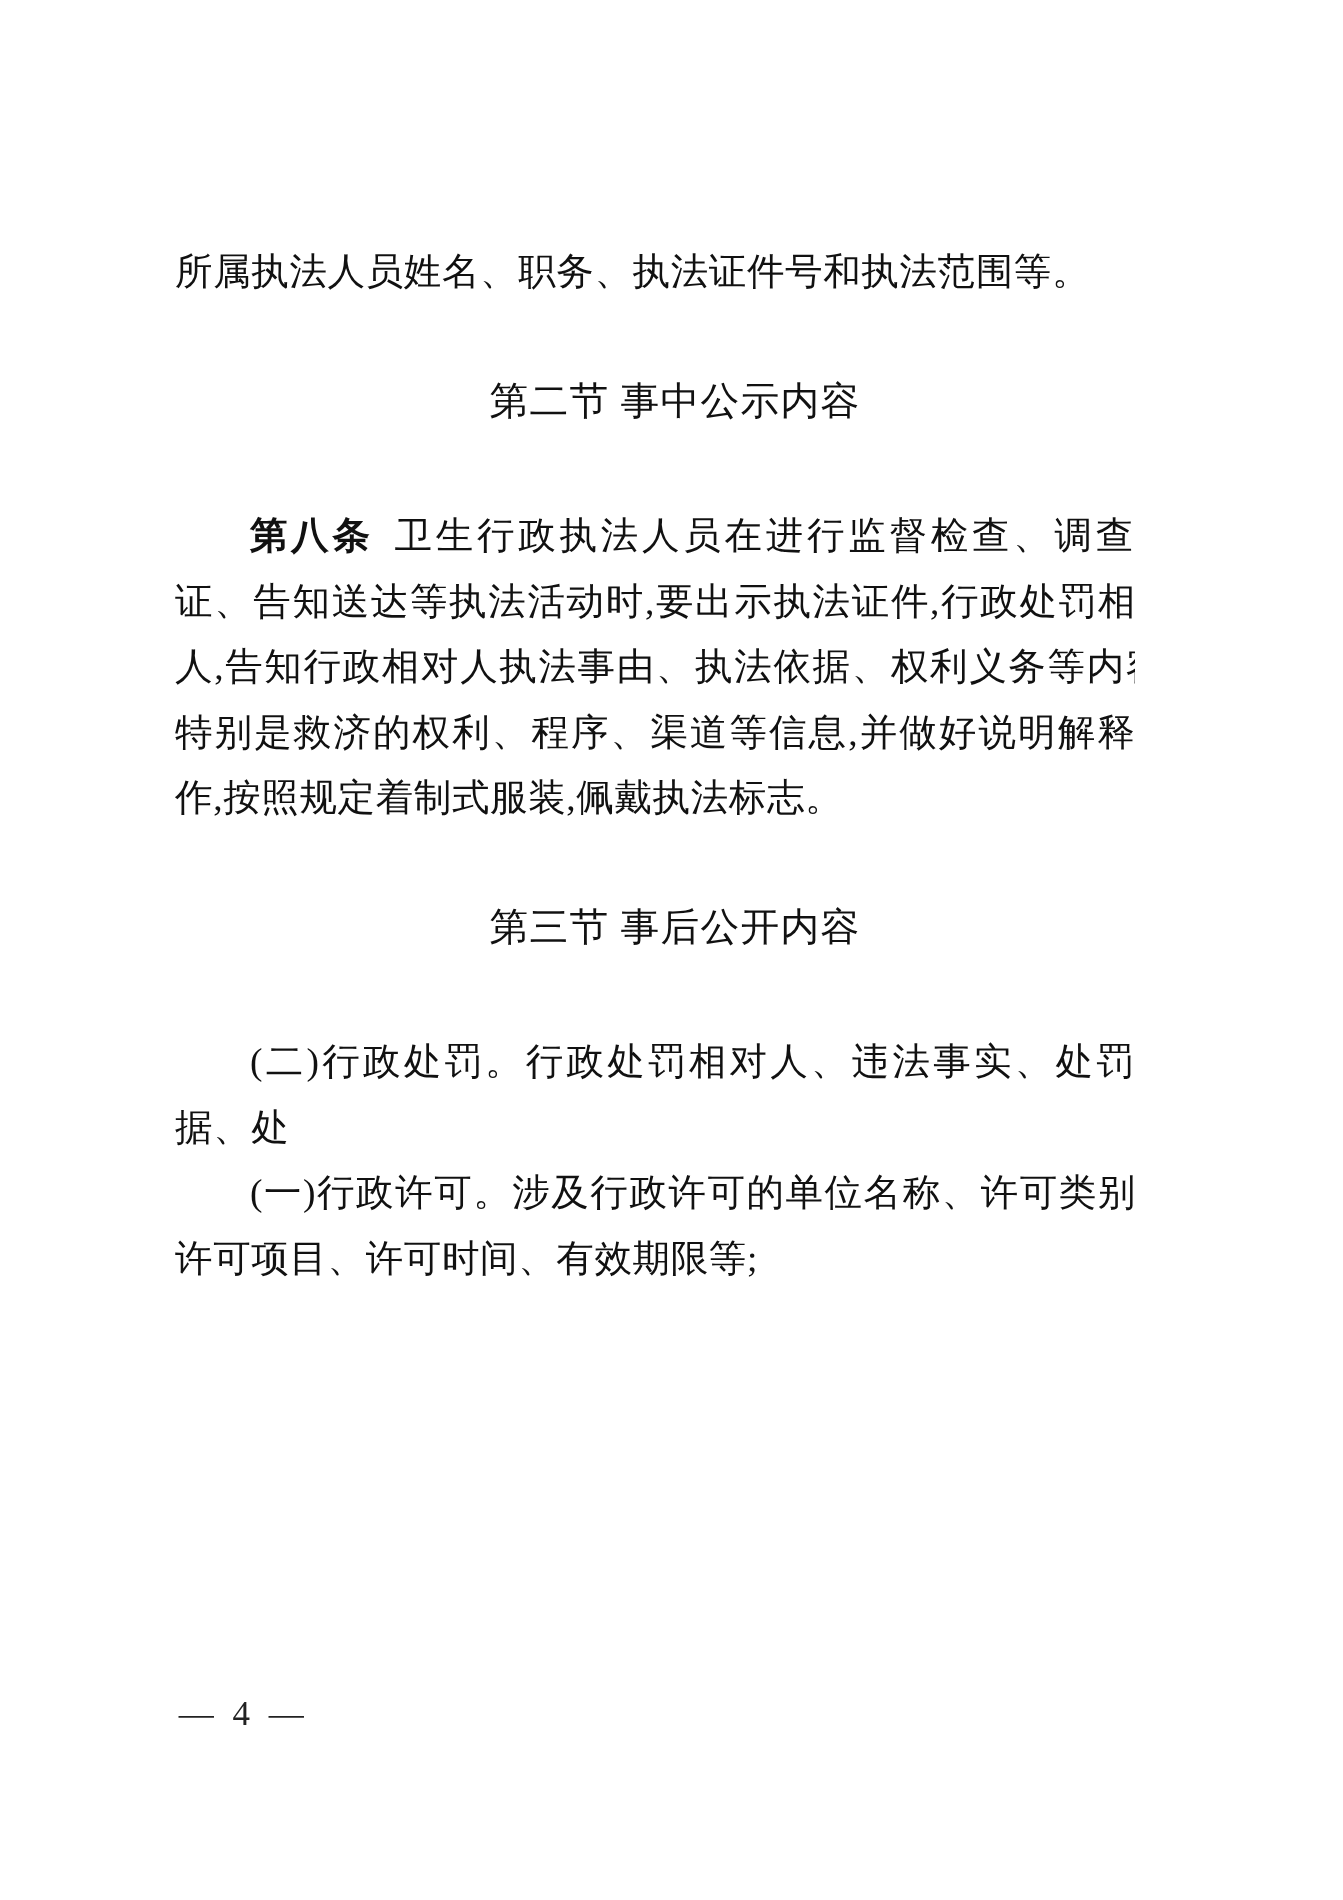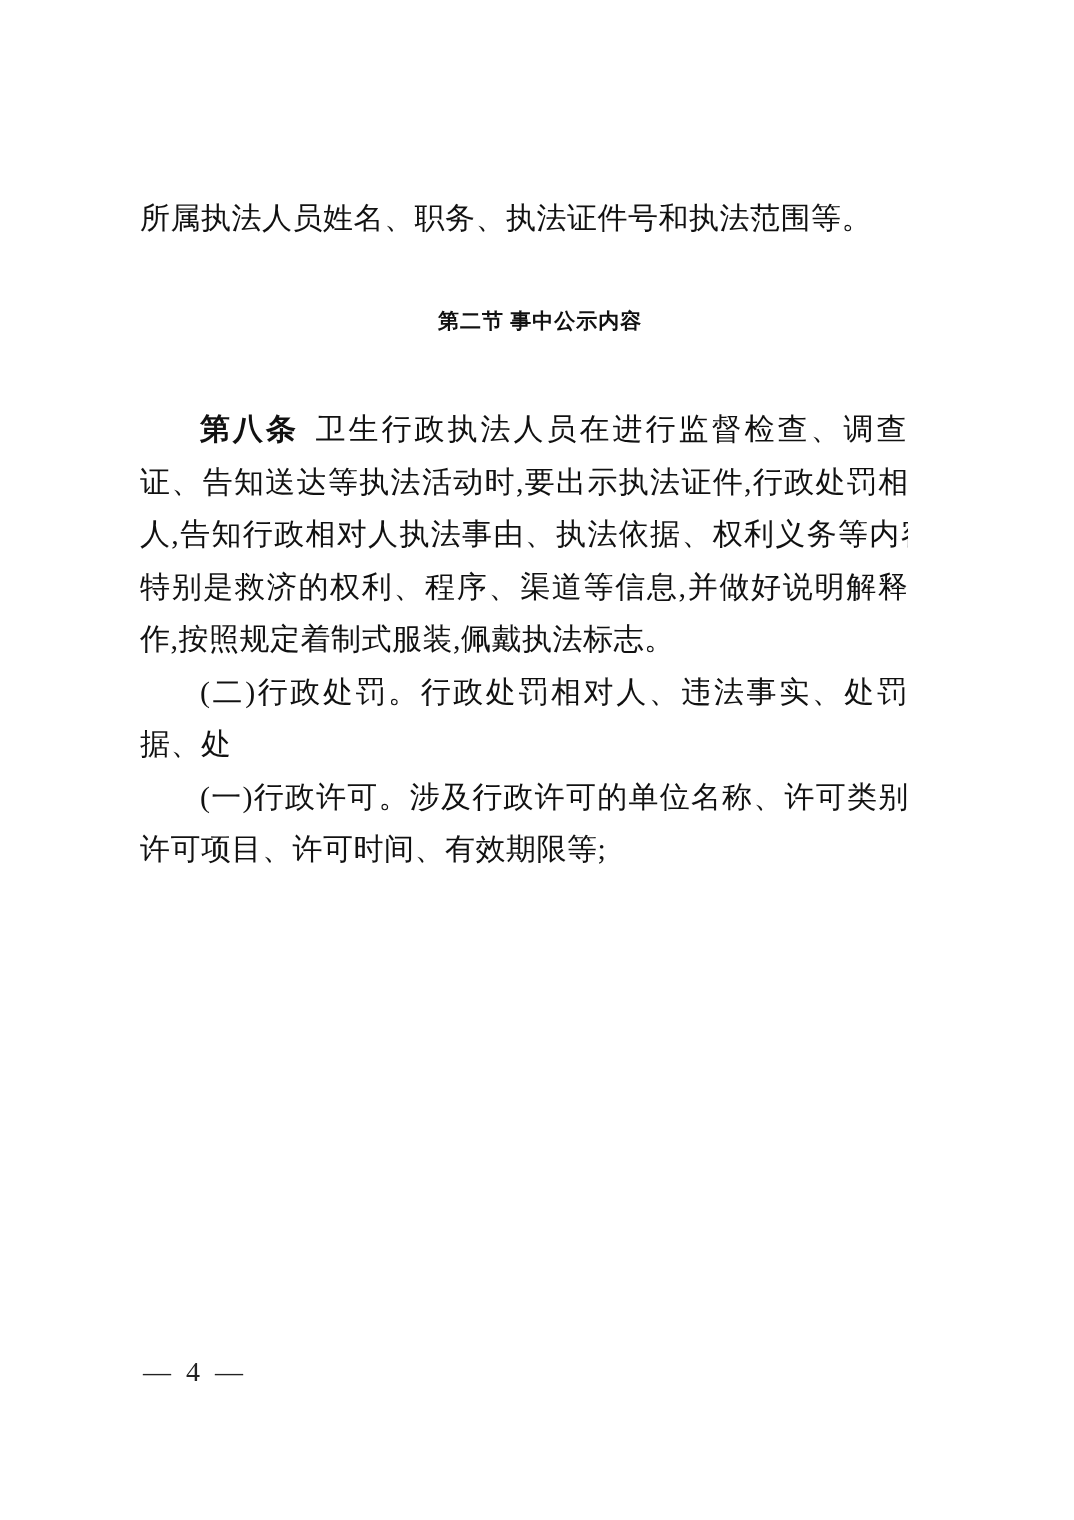--- a/index.html
+++ b/index.html
@@ -33,23 +33,23 @@
   .indent {
     text-indent: 2em;
   }
   .article-label {
     font-weight: bold;
     margin-right: 0.55em;
     margin-top: 45px;
   }
   .section-heading {
     margin: 50px 0 56px 0;
-    font-size: 21px;
+    font-size: 31px;
     line-height: 52.5px;
-    font-weight: bold;
+    font-weight: normal;
     text-align: center;
     letter-spacing: 1px;
   }
   .footer {
     position: absolute;
     left: 143px;
     top: 1352px;
     font-size: 28px;
     line-height: 40px;
     color: #222222;
@@ -64,20 +64,21 @@
 
     <p class="body-text">所属执法人员姓名、职务、执法证件号和执法范围等。</p>
 
     <h2 class="section-heading">第二节 事中公示内容</h2>
 
     <p class="body-text indent">
       <span class="article-label">第八条</span><span>卫生行政执法人员在进行监督检查、调查取证、告知送达等执法活动时,要出示执法证件,行政处罚相对人,告知行政相对人执法事由、执法依据、权利义务等内容,特别是救济的权利、程序、渠道等信息,并做好说明解释工作,按照规定着制式服装,佩戴执法标志。</span>
     </p>
 
 
+    <h2 class="section-heading">第三节 事后公开内容</h2>
 
 
     <p class="body-text indent">(二)行政处罚。行政处罚相对人、违法事实、处罚依据、处</p>
 
     <p class="body-text indent">(一)行政许可。涉及行政许可的单位名称、许可类别、许可项目、许可时间、有效期限等;</p>
 
   </div>
 
   <div class="footer">
     <span>— 4 —</span>

